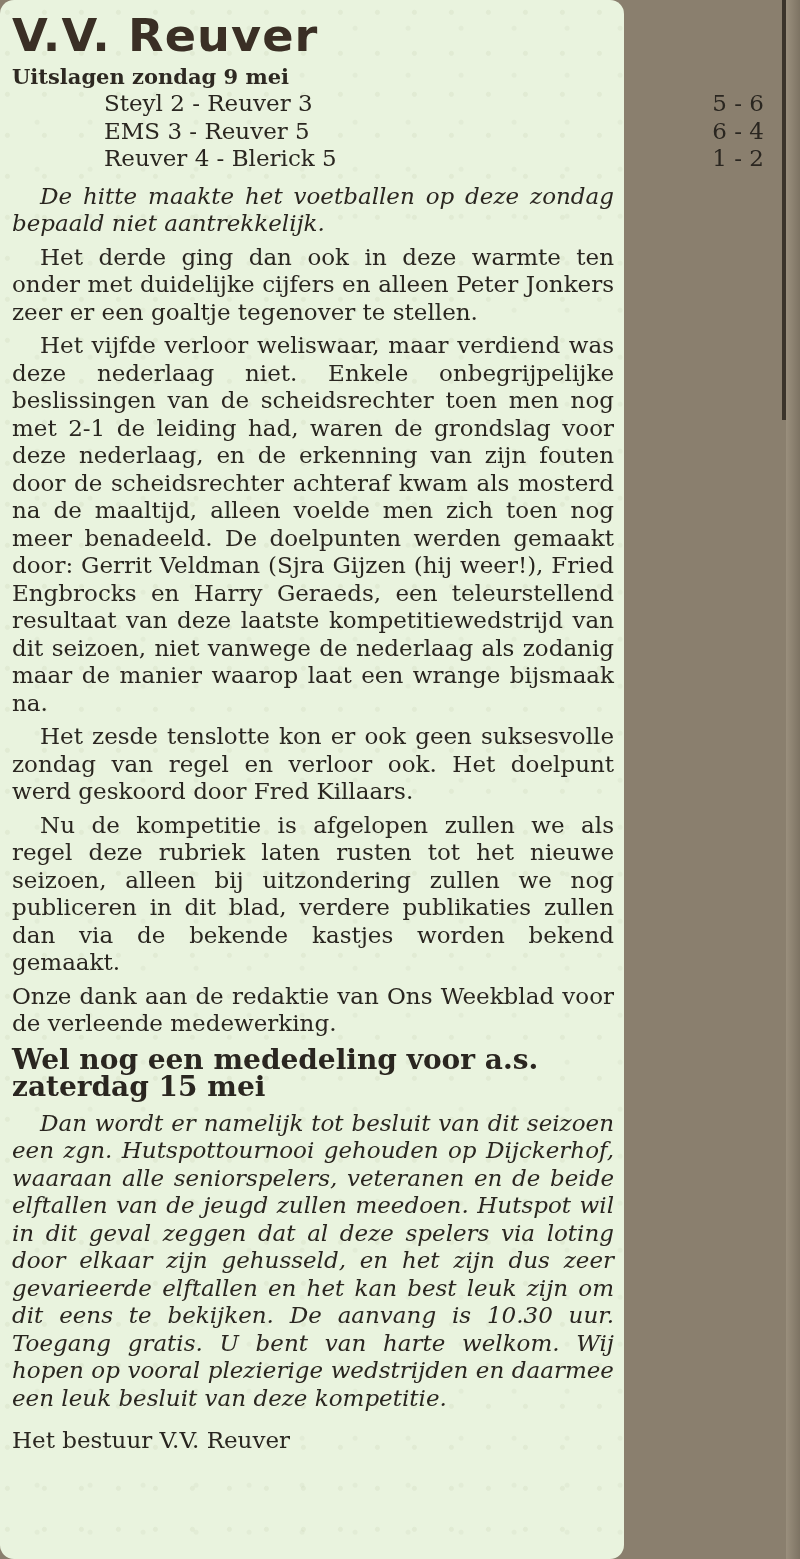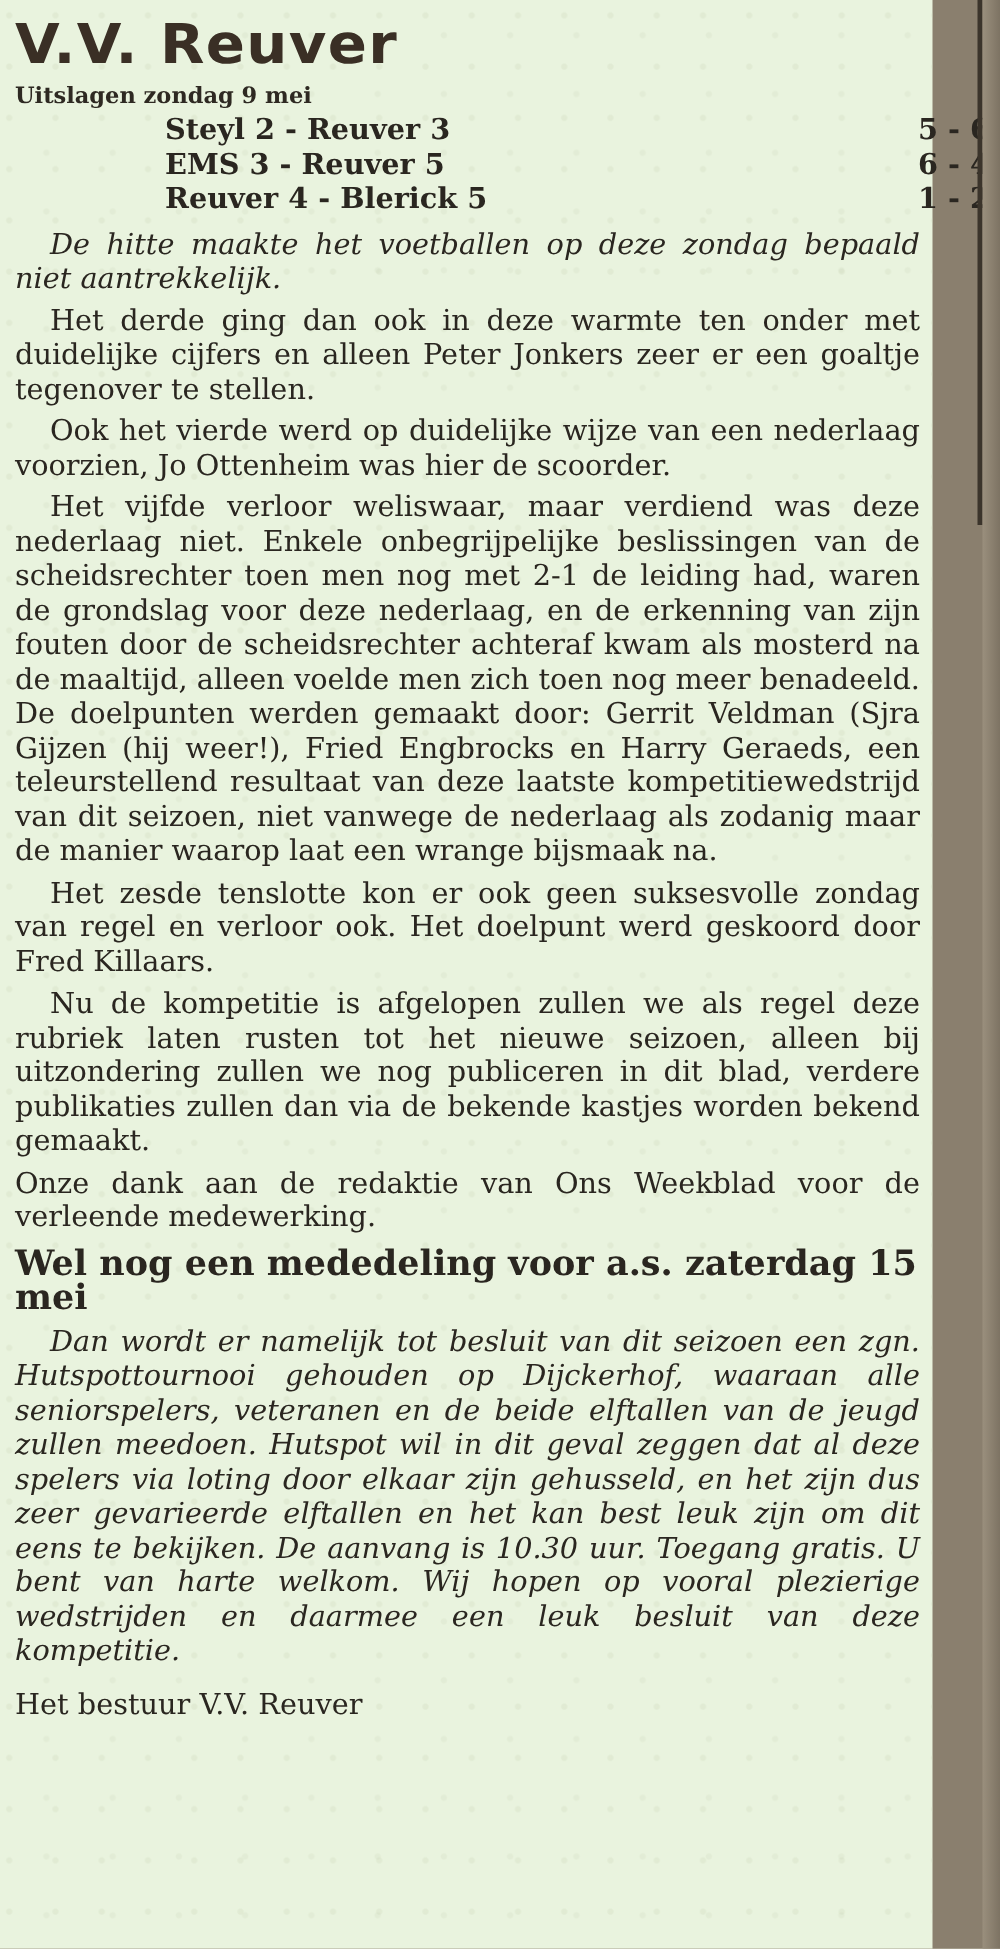--- a/index.html
+++ b/index.html
@@ -10,31 +10,32 @@
       width: 800px;
       height: 1559px;
       background: #8a7f6e;
       position: relative;
       overflow: hidden;
     }
     .clipping {
       position: absolute;
       left: 0;
       top: 0;
-      width: 746px;
+      width: 624px;
       height: 1559px;
       background: #e9f3de;
       background-image:
         radial-gradient(circle at 20% 30%, rgba(200,210,180,0.25) 0 2px, transparent 3px),
         radial-gradient(circle at 70% 60%, rgba(200,210,180,0.2) 0 2px, transparent 3px);
       background-size: 37px 41px, 53px 47px;
       color: #2a2620;
       font-family: "DejaVu Serif", "Liberation Serif", serif;
       box-sizing: border-box;
       padding: 0 10px 0 12px;
+      border-radius: 14px;
     }
     .edge-dark {
       position: absolute;
       left: 782px;
       top: 0;
       width: 4px;
       height: 420px;
       background: #3b342b;
     }
     .edge-paper {
@@ -52,29 +53,28 @@
       letter-spacing: 1px;
       color: #3a2f25;
       margin: 10px 0 0 0;
       line-height: 52px;
       transform: scaleX(1.05);
       transform-origin: left;
     }
     .subhead {
       font-family: "DejaVu Serif", "Liberation Serif", serif;
       font-weight: bold;
-      font-size: 18px;
+      font-size: 21px;
       line-height: 26px;
       margin: 2px 0 0 0;
       color: #2e2922;
     }
     .results {
-      margin: 0 0 0 120px;
+      margin: 0 0 0 92px;
       width: 660px;
-      font-weight: bold;
     }
     .result-row {
       display: flex;
       font-size: 23px;
       line-height: 27.5px;
     }
     .result-match {
       flex: 1;
     }
     .result-score {
@@ -127,21 +127,20 @@
       <span class="result-score">6 - 4</span>
     </div>
     <div class="result-row">
       <span class="result-match">Reuver 4  -  Blerick 5</span>
       <span class="result-score">1 - 2</span>
     </div>
   </div>
 
   <p class="para first">De hitte maakte het voetballen op deze zondag bepaald niet aantrekkelijk.</p>
   <p class="para">Het derde ging dan ook in deze warmte ten onder met duidelijke cijfers en alleen Peter Jonkers zeer er een goaltje tegenover te stellen.</p>
-  <p class="para">Ook het vierde werd op duidelijke wijze van een nederlaag voorzien, Jo Ottenheim was hier de scoorder.</p>
   <p class="para">Het vijfde verloor weliswaar, maar verdiend was deze nederlaag niet. Enkele onbegrijpelijke beslissingen van de scheidsrechter toen men nog met 2-1 de leiding had, waren de grondslag voor deze nederlaag, en de erkenning van zijn fouten door de scheidsrechter achteraf kwam als mosterd na de maaltijd, alleen voelde men zich toen nog meer benadeeld. De doelpunten werden gemaakt door: Gerrit Veldman (Sjra Gijzen (hij weer!), Fried Engbrocks en Harry Geraeds, een teleurstellend resultaat van deze laatste kompetitiewedstrijd van dit seizoen, niet vanwege de nederlaag als zodanig maar de manier waarop laat een wrange bijsmaak na.</p>
   <p class="para">Het zesde tenslotte kon er ook geen suksesvolle zondag van regel en verloor ook. Het doelpunt werd geskoord door Fred Killaars.</p>
   <p class="para">Nu de kompetitie is afgelopen zullen we als regel deze rubriek laten rusten tot het nieuwe seizoen, alleen bij uitzondering zullen we nog publiceren in dit blad, verdere publikaties zullen dan via de bekende kastjes worden bekend gemaakt.</p>
   <p class="para noindent">Onze dank aan de redaktie van Ons Weekblad voor de verleende medewerking.</p>
 
   <div class="subhead2">Wel nog een mededeling voor a.s. zaterdag 15 mei</div>
   <p class="para first">Dan wordt er namelijk tot besluit van dit seizoen een zgn. Hutspottournooi gehouden op Dijckerhof, waaraan alle seniorspelers, veteranen en de beide elftallen van de jeugd zullen meedoen. Hutspot wil in dit geval zeggen dat al deze spelers via loting door elkaar zijn gehusseld, en het zijn dus zeer gevarieerde elftallen en het kan best leuk zijn om dit eens te bekijken. De aanvang is 10.30 uur. Toegang gratis. U bent van harte welkom. Wij hopen op vooral plezierige wedstrijden en daarmee een leuk besluit van deze kompetitie.</p>
 
   <div class="signature">Het bestuur V.V. Reuver</div>
 </div>

